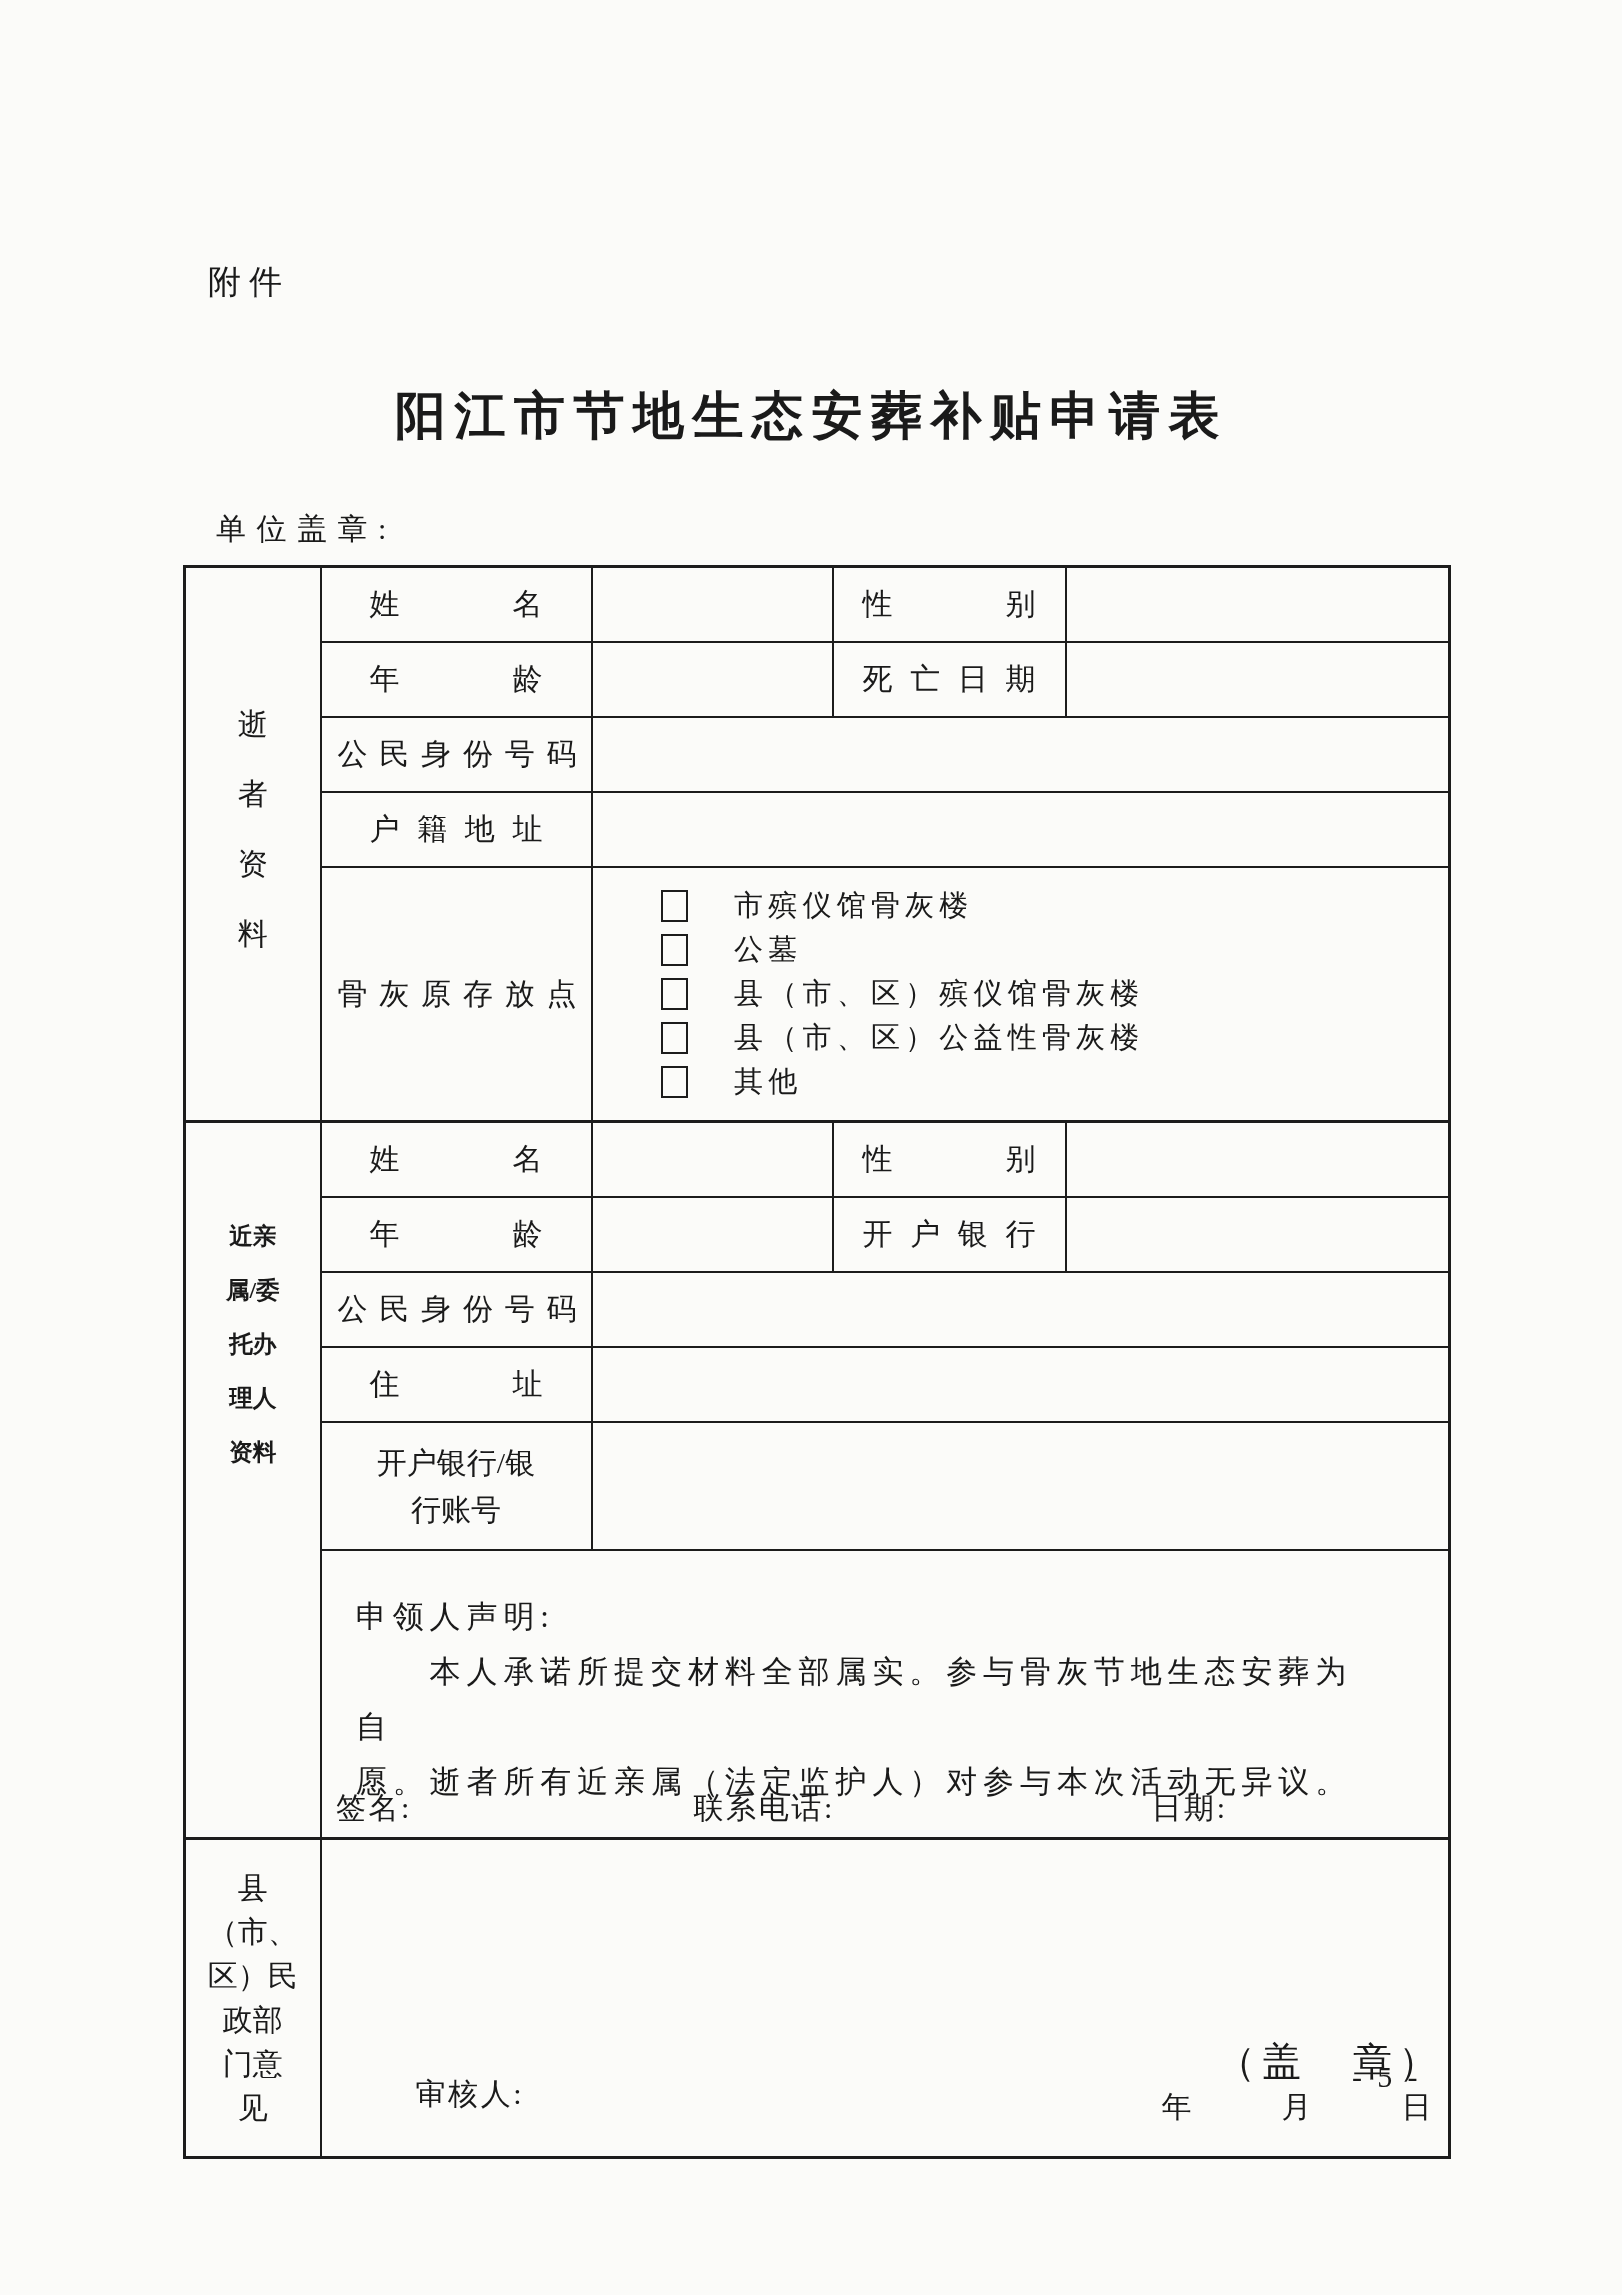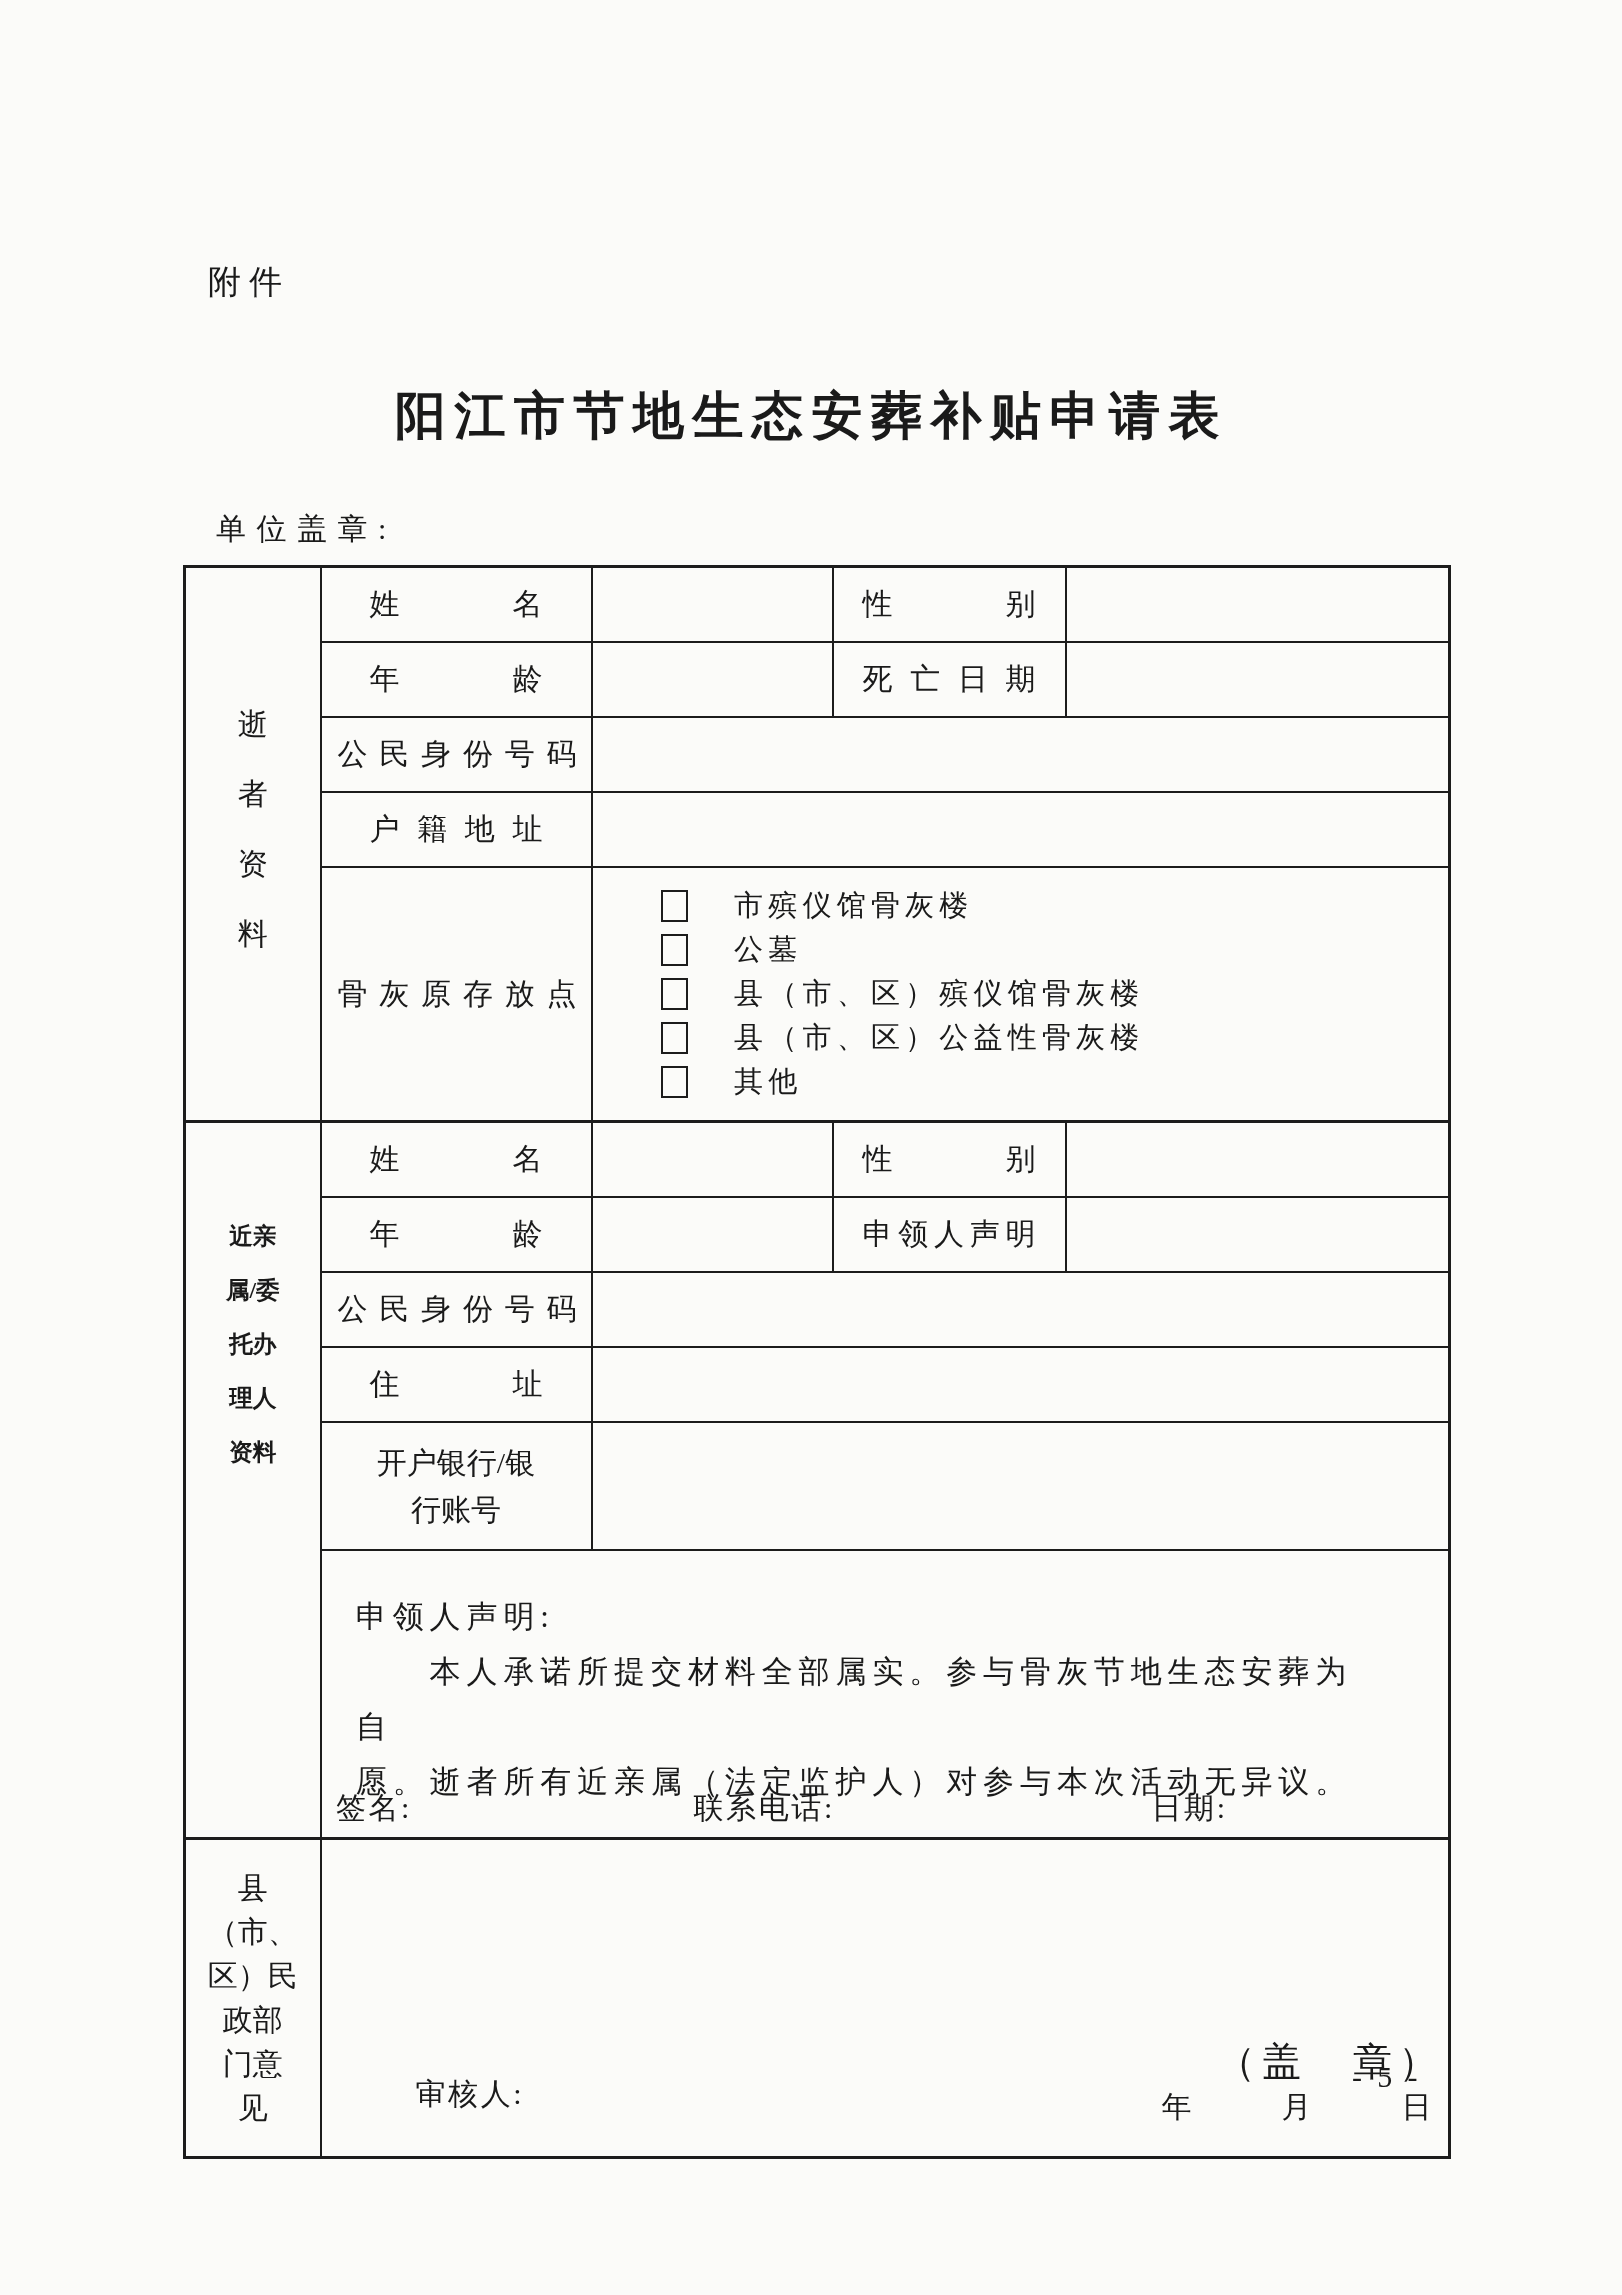--- a/index.html
+++ b/index.html
@@ -176,21 +176,21 @@
 理人
 资料</td>
         <td><span class="spread">姓名</span></td>
         <td></td>
         <td><span class="spread">性别</span></td>
         <td></td>
       </tr>
       <tr style="height:64px">
         <td><span class="spread">年龄</span></td>
         <td></td>
-        <td><span class="spread">申领人声明</span></td>
+        <td><span class="spread">开户银行</span></td>
         <td></td>
       </tr>
       <tr style="height:64px">
         <td><span class="spread-w">公民身份号码</span></td>
         <td colspan="3"></td>
       </tr>
       <tr style="height:67px">
         <td><span class="spread">住址</span></td>
         <td colspan="3"></td>
       </tr>

